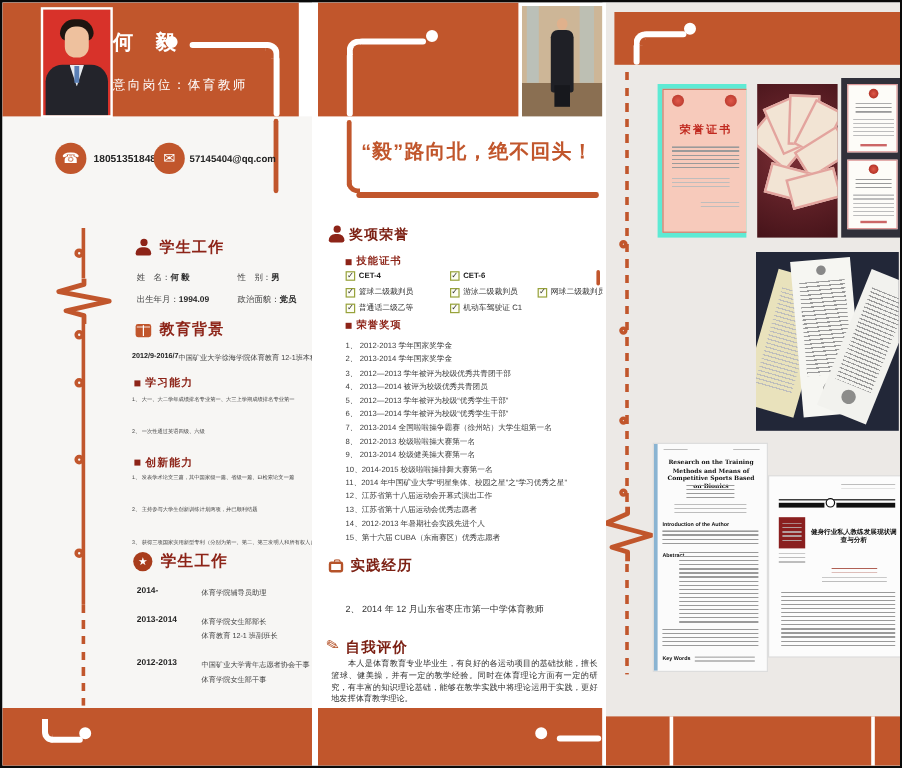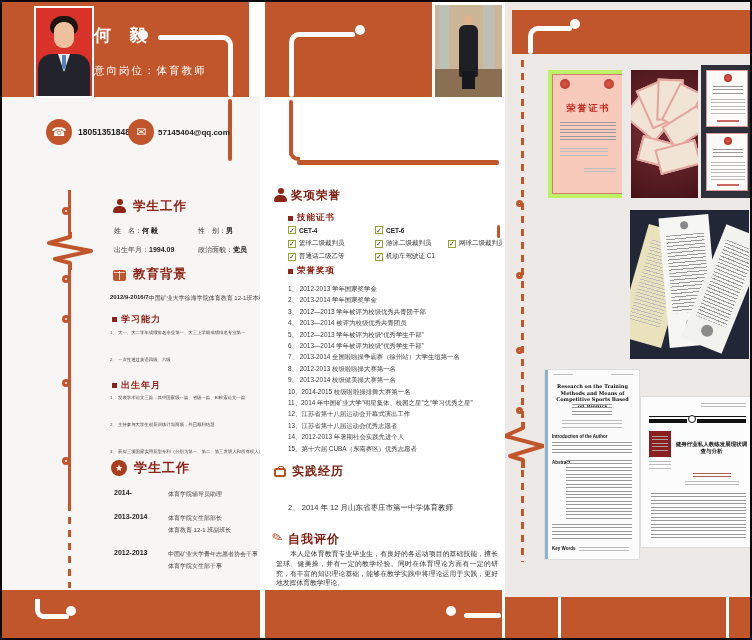--- a/index.html
+++ b/index.html
@@ -119,21 +119,21 @@
     <span style="color:#444">体育教育 12-1班</span>
     <span style="color:#444">本科</span>
   </div>
 
   <div class="sq" style="left:110px;top:315px"></div>
   <div class="st" style="left:119px;top:311px;font-size:9px">学习能力</div>
   <div class="t" style="left:108px;top:328px;font-size:4.4px">1、 大一、大二学年成绩排名专业第一、大三上学期成绩排名专业第一</div>
   <div class="t" style="left:108px;top:355px;font-size:4.4px">2、 一次性通过英语四级、六级</div>
 
   <div class="sq" style="left:110px;top:381px"></div>
-  <div class="st" style="left:119px;top:377px;font-size:9px">出生年月</div>
+  <div class="st" style="left:119px;top:377px;font-size:9px">创新能力</div>
   <div class="t" style="left:108px;top:393px;font-size:4.4px">1、 发表学术论文三篇，其中国家级一篇、省级一篇、EI检索论文一篇</div>
   <div class="t" style="left:108px;top:420px;font-size:4.4px">2、 主持参与大学生创新训练计划两项，并已顺利结题</div>
   <div class="t" style="left:108px;top:447px;font-size:4.4px">3、 获得三项国家实用新型专利（分别为第一、第二、第三发明人和所有权人）</div>
 
   <div class="icBadge" style="left:109px;top:458px">
       <span>★</span>
     </div>
   <div class="st" style="left:132px;top:457px;font-size:13px">学生工作</div>
   <div class="tb" style="left:112px;top:487px;font-size:7px">2014-</div>
   <div class="t" style="left:166px;top:488px;font-size:6px">体育学院辅导员助理</div>
@@ -159,20 +159,21 @@
     <div class="abs" style="left:4px;top:0;width:10px;height:64px;background:#b3c4c6;opacity:.7"></div>
     <div class="abs" style="left:48px;top:0;width:12px;height:64px;background:#b3c4c6;opacity:.6"></div>
     <div class="abs" style="left:29px;top:10px;width:9px;height:10px;border-radius:50%;background:#e3b astronomer"></div>
     <div class="abs" style="left:29px;top:10px;width:9px;height:10px;border-radius:50%;background:#e0b18c"></div>
     <div class="abs" style="left:24px;top:20px;width:19px;height:52px;border-radius:6px 6px 2px 2px;background:#1f2026"></div>
     <div class="abs" style="left:27px;top:66px;width:13px;height:18px;background:#17181d"></div>
   </div>
 
   <div class="abs" style="left:287px;top:98px;width:4px;height:56px;background:var(--ac);border-radius:2px"></div>
   <div class="cornBLO" style="left:287px;top:148px;width:11px;height:11px"></div>
+  <div class="abs" style="left:299px;top:114px;font-size:16.5px;font-weight:bold;color:var(--ac);letter-spacing:1px;white-space:nowrap">“毅”路向北，绝不回头！</div>
   <div class="abs" style="left:295px;top:158px;width:202px;height:5px;background:var(--ac);border-radius:2px"></div>
 
   <div class="icPerson" style="left:272px;top:186px"></div>
   <div class="st" style="left:289px;top:186px;font-size:11.5px;color:#7c2114">奖项荣誉</div>
 
   <div class="sq" style="left:286px;top:214px"></div>
   <div class="st" style="left:295px;top:210px;font-size:8.5px">技能证书</div>
 
   <div class="cert" style="left:286px;top:224px;font-weight:bold;color:#222">
     <span class="cb">
@@ -259,21 +260,21 @@
   <div class="dash" style="left:519px;top:58px;height:360px"></div>
   <svg class="abs" style="left:500px;top:420px" width="44" height="46" viewBox="0 0 44 46">
     <path d="M21 0 L21 6 L3 14 L41 24 L8 34 L21 38 L21 46" fill="none" stroke="#c1562c" stroke-width="4" stroke-linejoin="round"></path>
   </svg>
   <div class="dash" style="left:519px;top:468px;height:92px"></div>
   <div class="ringO2" style="left:514px;top:198px"></div>
   <div class="ringO2" style="left:514px;top:270px"></div>
   <div class="ringO2" style="left:514px;top:345px"></div>
   <div class="ringO2" style="left:514px;top:405px"></div>
 
-  <div class="photo" style="left:546px;top:68px;width:74px;height:128px;background:#bef264">
+  <div class="photo" style="left:546px;top:68px;width:74px;height:128px;background:#5eead4">
     <div class="abs" style="left:4px;top:4px;width:73px;height:120px;border:1px solid #cf7f6d;background:#f7cabb"></div>
     <div class="abs" style="left:12px;top:9px;width:10px;height:10px;border-radius:50%;background:radial-gradient(#e0584a,#b03226)"></div>
     <div class="abs" style="left:56px;top:9px;width:10px;height:10px;border-radius:50%;background:radial-gradient(#e0584a,#b03226)"></div>
     <div class="abs" style="left:0;top:32px;width:81px;text-align:center;font-family:'DejaVu Serif','Liberation Serif',serif;font-size:9px;font-weight:bold;color:#c0281e;letter-spacing:2px">荣誉证书</div>
     <div class="tl" style="left:12px;top:52px;width:56px;height:20px"></div>
     <div class="tll" style="left:12px;top:78px;width:48px;height:10px"></div>
     <div class="tll" style="left:36px;top:98px;width:32px;height:7px"></div>
   </div>
 
   <div class="photo" style="left:629px;top:68px;width:67px;height:128px;background:radial-gradient(circle at 50% 45%,#7d2f36,#451319)">

